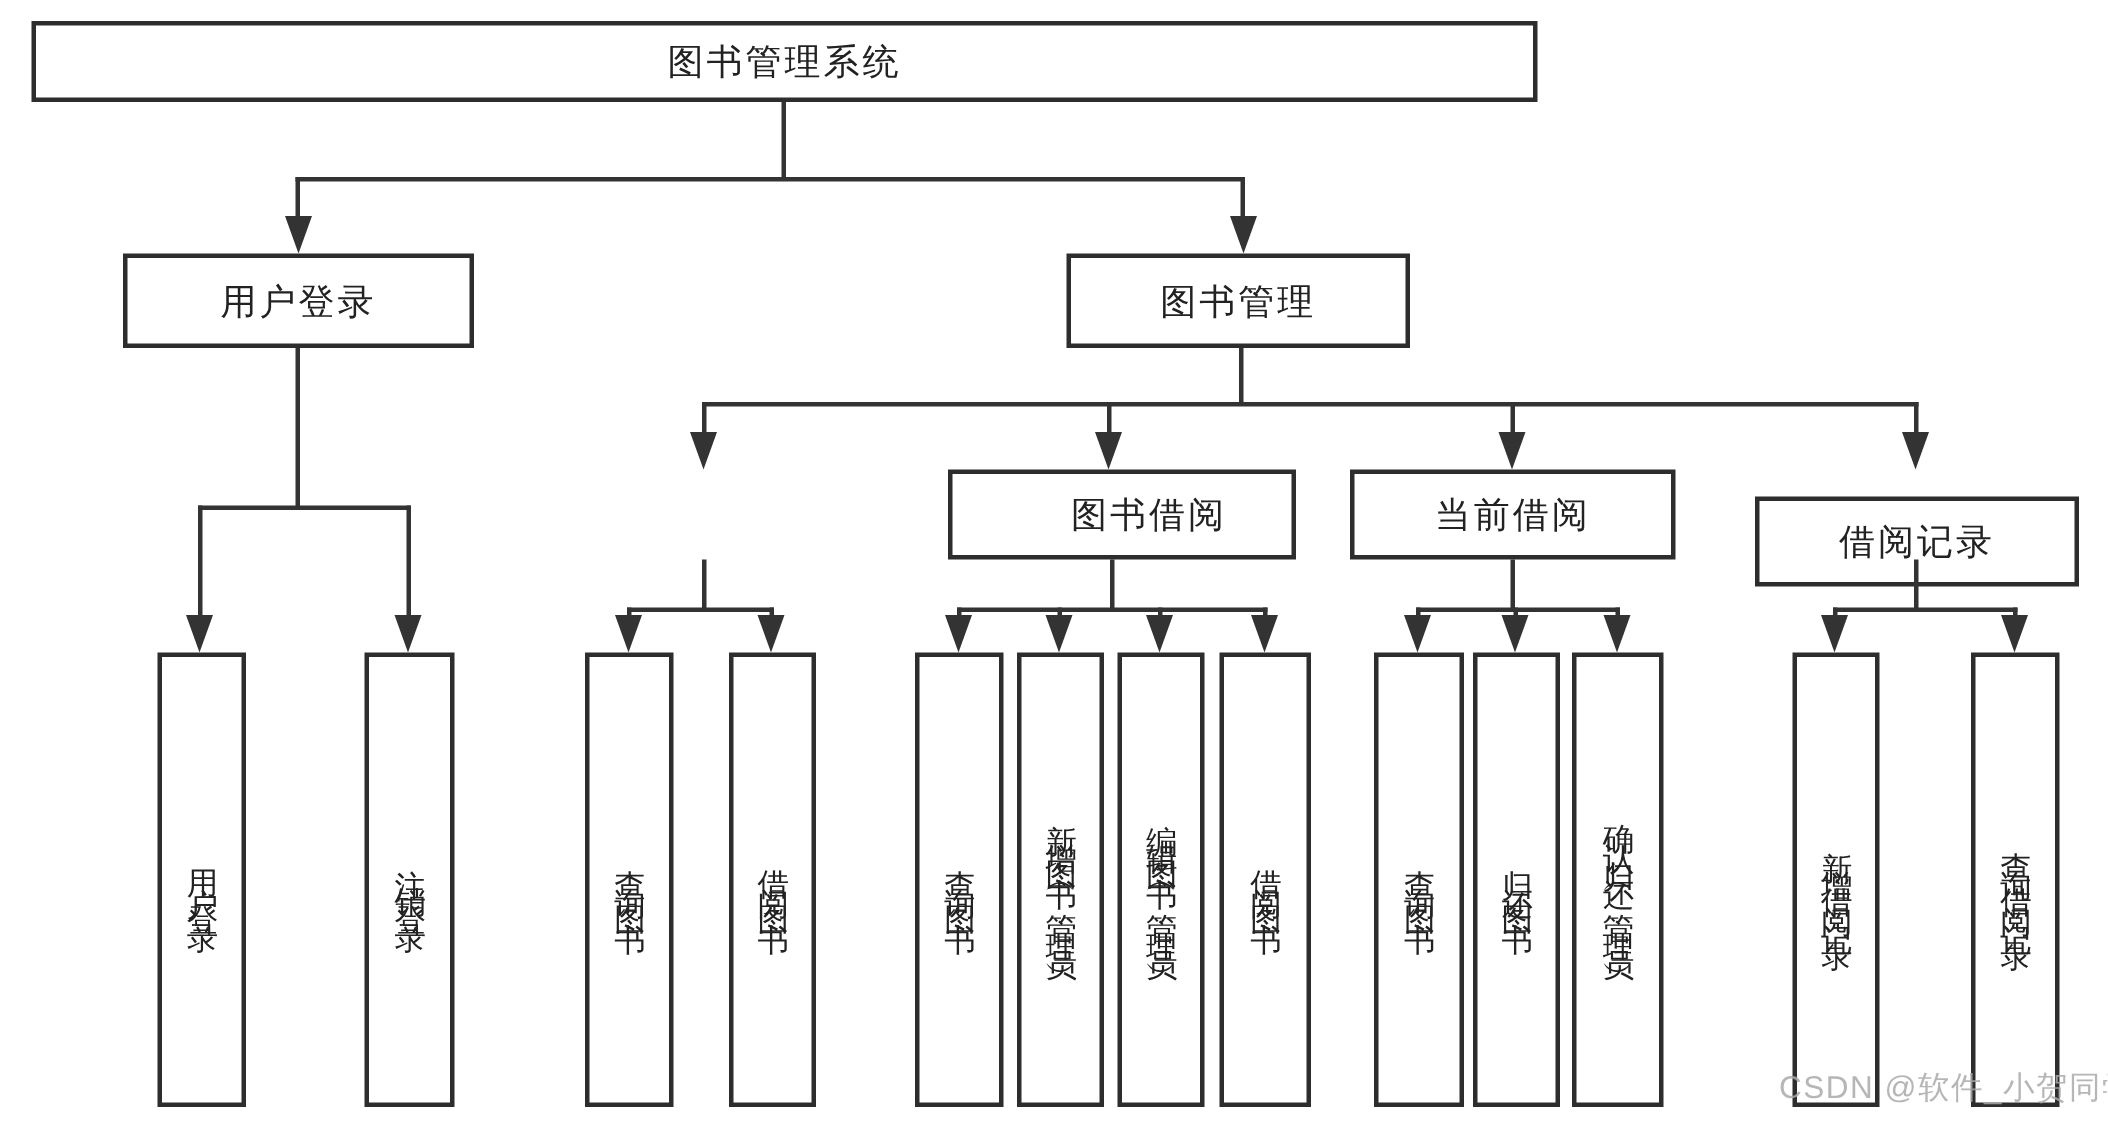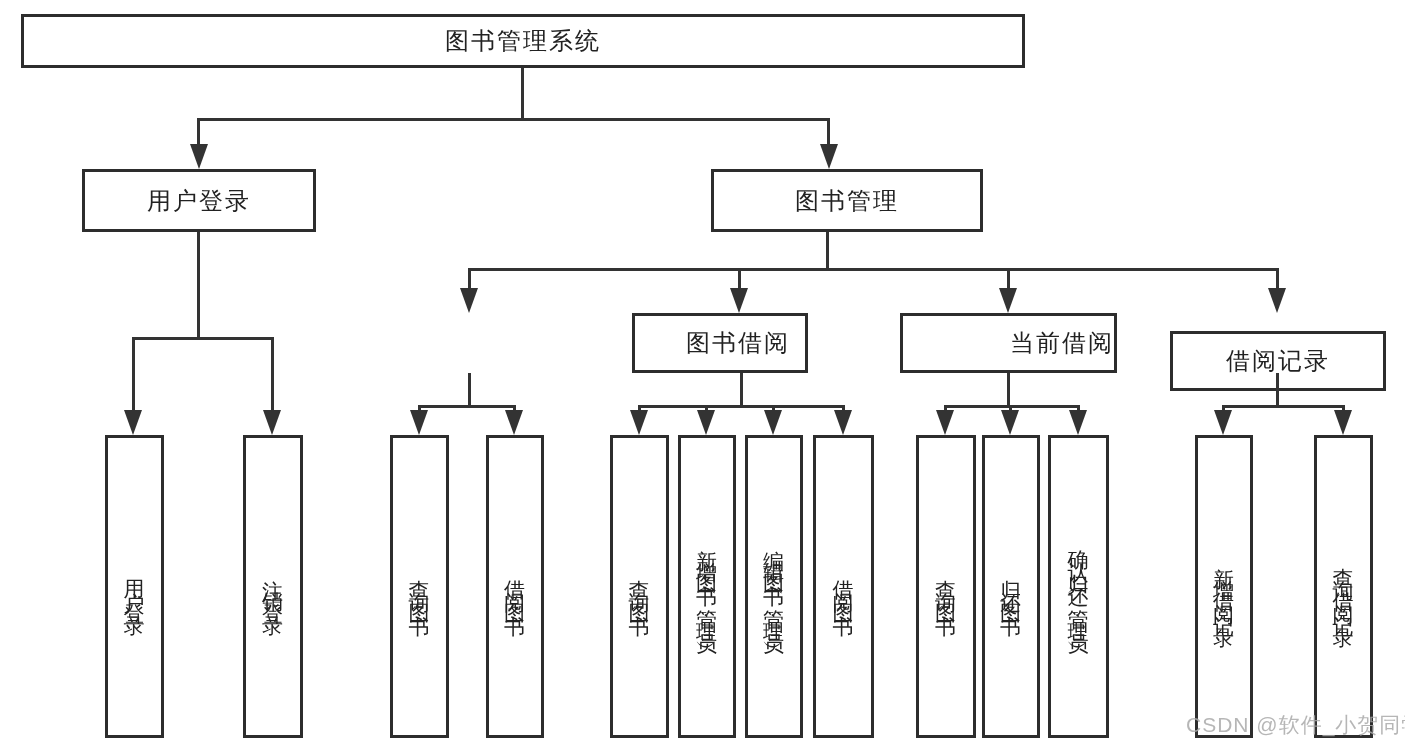--- a/index.html
+++ b/index.html
@@ -69,21 +69,21 @@
   <div class="vline" style="left:521px; top:68px; height:50px;"></div>
   <div class="hline" style="left:197px; top:118px; width:633px;"></div>
   <div class="vline" style="left:197px; top:118px; height:30px;"></div>
   <div class="vline" style="left:827px; top:118px; height:30px;"></div>
   <div class="arrow" style="left:190px; top:144px;"></div>
   <div class="arrow" style="left:820px; top:144px;"></div>
 
   <div class="box" style="left:82px; top:169px; width:234px; height:63px;">
     <span class="hlabel">用户登录</span>
   </div>
-  <div class="box" style="left:711px; top:169px; width:272px; height:63px;">
+  <div class="box" style="left:711px; top:169px; width:229px; height:63px;">
     <span class="hlabel">图书管理</span>
   </div>
 
   <div class="vline" style="left:197px; top:232px; height:106px;"></div>
   <div class="hline" style="left:132px; top:337px; width:142px;"></div>
   <div class="vline" style="left:132px; top:337px; height:76px;"></div>
   <div class="vline" style="left:271px; top:337px; height:76px;"></div>
   <div class="arrow" style="left:124px; top:410px;"></div>
   <div class="arrow" style="left:263px; top:410px;"></div>
 
@@ -91,24 +91,24 @@
   <div class="hline" style="left:468px; top:268px; width:811px;"></div>
   <div class="vline" style="left:468px; top:268px; height:24px;"></div>
   <div class="vline" style="left:738px; top:268px; height:24px;"></div>
   <div class="vline" style="left:1007px; top:268px; height:24px;"></div>
   <div class="vline" style="left:1276px; top:268px; height:24px;"></div>
   <div class="arrow" style="left:460px; top:288px;"></div>
   <div class="arrow" style="left:730px; top:288px;"></div>
   <div class="arrow" style="left:999px; top:288px;"></div>
   <div class="arrow" style="left:1268px; top:288px;"></div>
 
-  <div class="box" style="left:632px; top:313px; width:176px; height:60px;padding-left:36px;">
+  <div class="box" style="left:632px; top:313px; width:232px; height:60px;padding-left:36px;">
     <span class="hlabel">图书借阅</span>
   </div>
-  <div class="box" style="left:900px; top:313px; width:217px; height:60px;justify-content:flex-end;">
+  <div class="box" style="left:900px; top:313px; width:217px; height:60px;">
     <span class="hlabel">当前借阅</span>
   </div>
   <div class="box" style="left:1170px; top:313px; width:216px; height:60px;margin-top:18px;">
     <span class="hlabel">借阅记录</span>
   </div>
 
   <div class="vline" style="left:468px; top:373px; height:33px;"></div>
   <div class="hline" style="left:418px; top:405px; width:98px;"></div>
   <div class="vline" style="left:418px; top:405px; height:8px;"></div>
   <div class="vline" style="left:513px; top:405px; height:8px;"></div>

